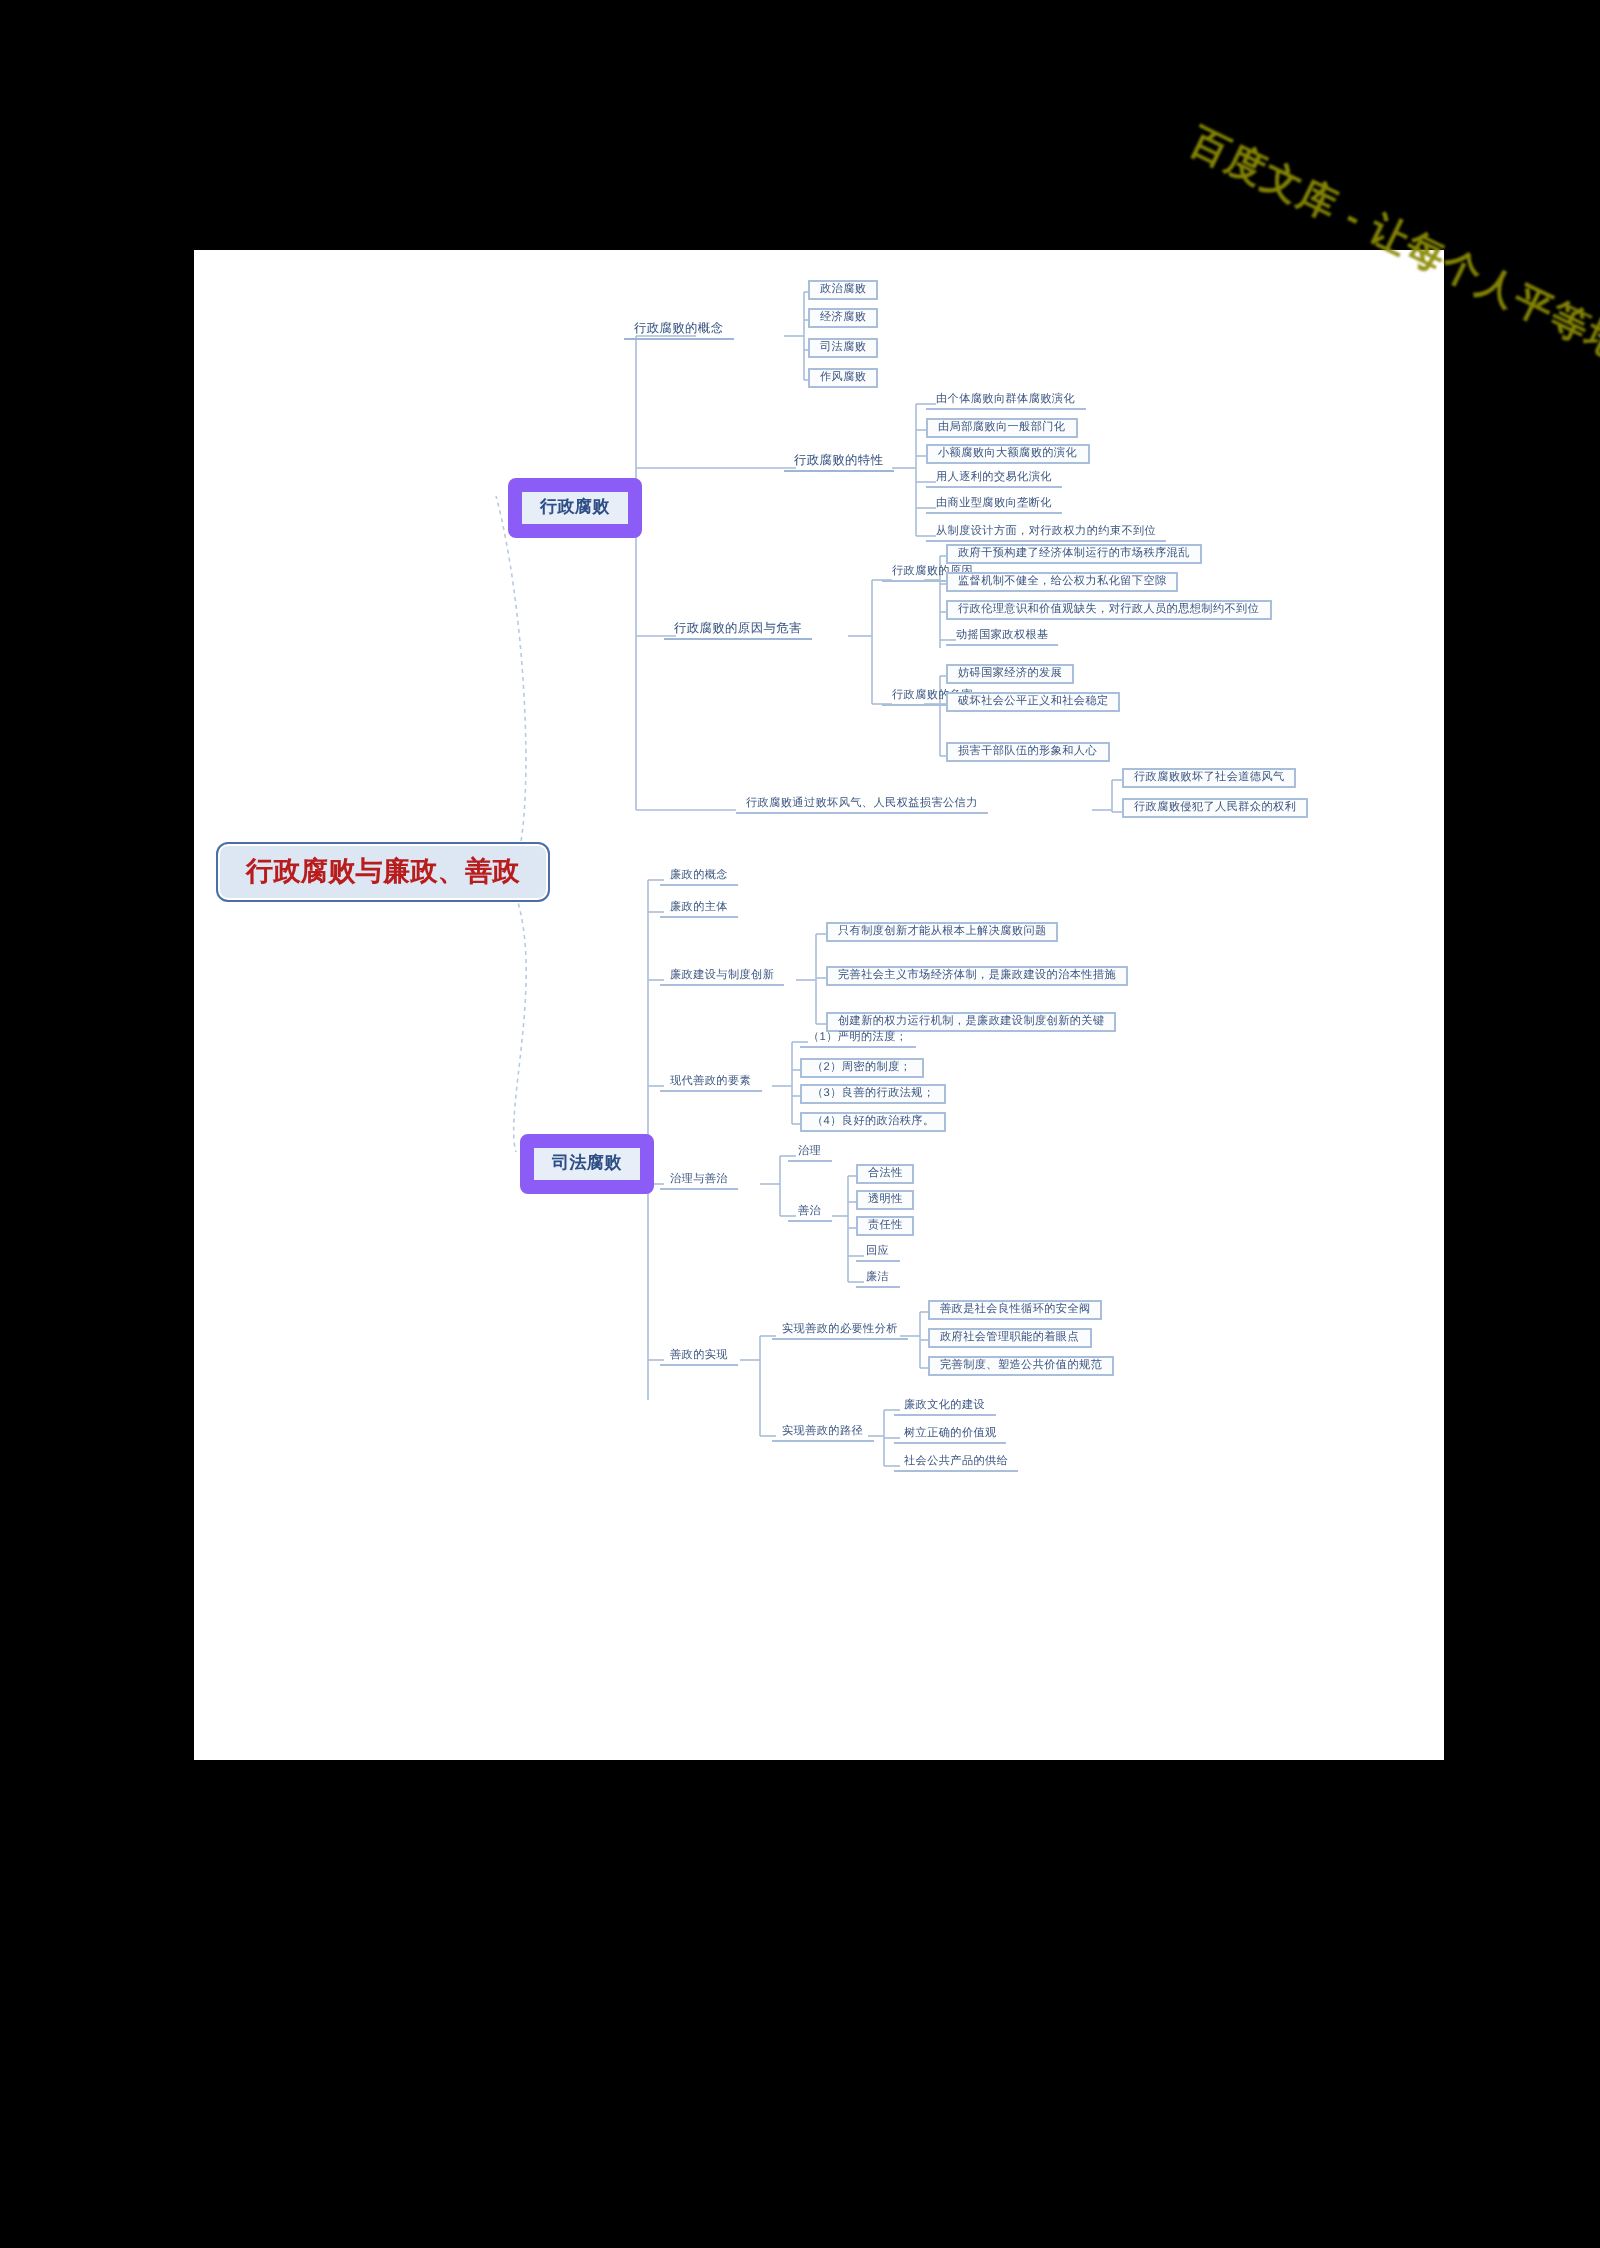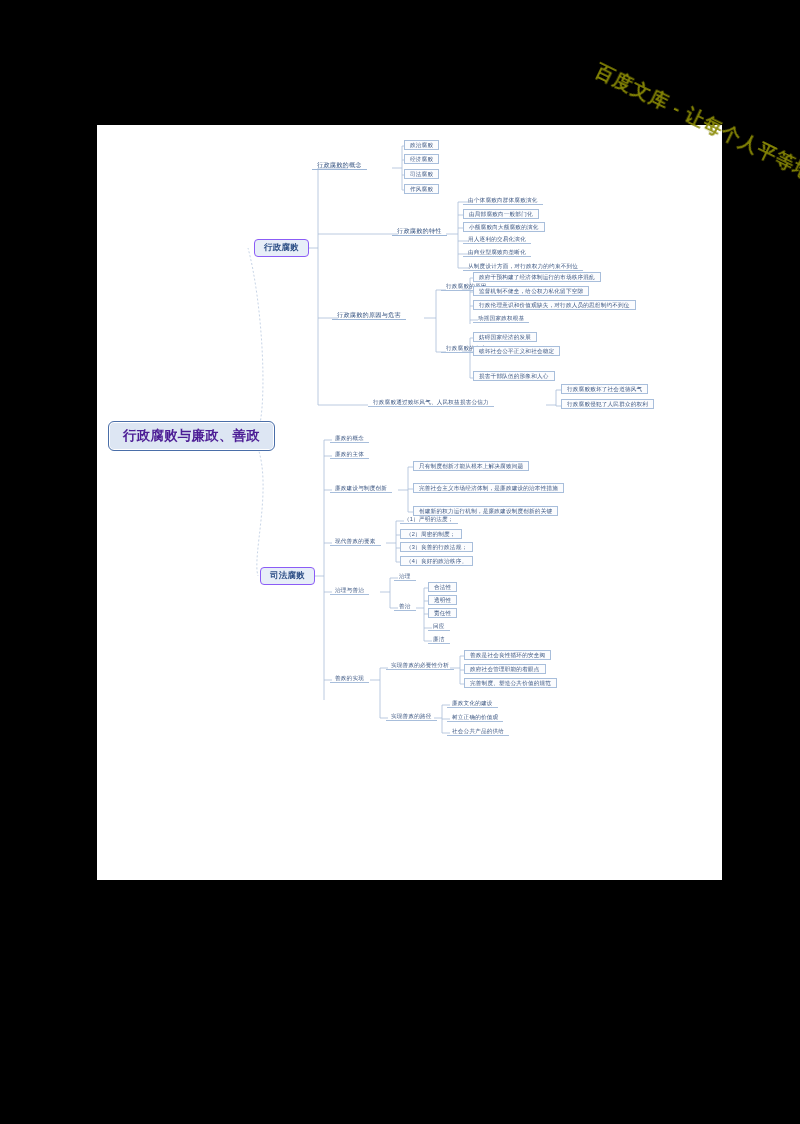--- a/index.html
+++ b/index.html
@@ -38,27 +38,27 @@
     line-height:1.15;
     letter-spacing:.2px;
   }
   .n-root{
     padding:6px 14px;
     background:#dde6f3;
     border:1.4px solid #4a6ea8;
     border-radius:6px;
     font-size:13.5px;
     font-weight:bold;
-    color:#4c1d95;
+    color:#b91c1c;
     box-shadow:0 0 0 1px #ffffff inset;
   }
   .n-l1{
     padding:3px 9px;
     background:#e7eef8;
-    border:1px solid #8b5cf6;
+    border:7px solid #8b5cf6;
     border-radius:4px;
     font-size:8.5px;
     font-weight:bold;
     color:#2d4f86;
   }
   .n-l2{
     padding:1px 5px;
     font-size:6.2px;
     color:#33517f;
     border-bottom:.8px solid #9db6d6;

